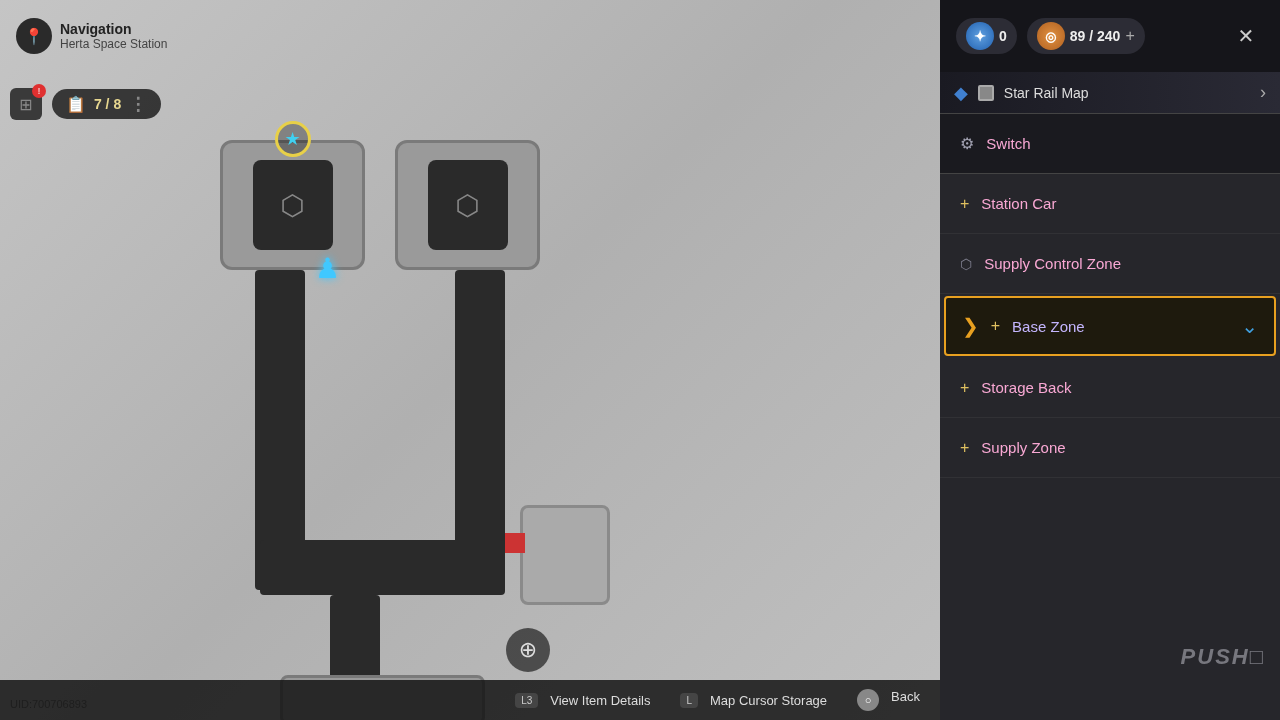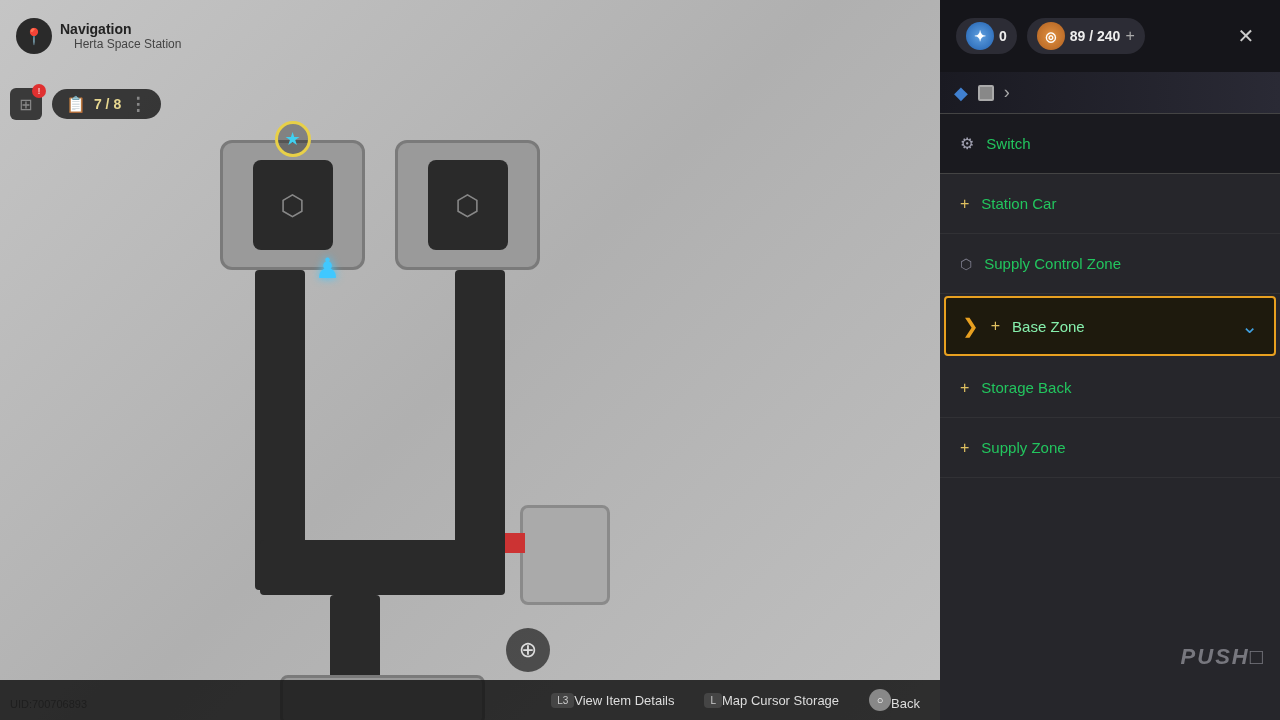--- a/index.html
+++ b/index.html
@@ -39,21 +39,20 @@
       font-size: 16px;
     }
     .nav-title {
       font-size: 14px;
       font-weight: bold;
       color: #222;
     }
     .nav-subtitle {
       font-size: 12px;
       color: #444;
-      margin-left: 14px;
     }
     .inv-icon-group {
       display: flex;
       align-items: center;
       gap: 4px;
     }
     .inv-icon {
       width: 32px; height: 32px;
       background: #3a3a3a;
       border-radius: 6px;
@@ -273,21 +272,21 @@
       position: absolute;
       bottom: 0; left: 0; right: 0;
       height: 40px;
       background: rgba(20,20,20,0.85);
       display: flex; align-items: center;
       padding: 0 20px;
       gap: 30px;
       justify-content: flex-end;
     }
     .hud-item {
-      display: flex; align-items: flex-end; gap: 0;
+      display: flex; align-items: flex-start; gap: 12px;
       color: #ddd;
       font-size: 13px;
     }
     .hud-btn {
       width: 22px; height: 22px;
       border-radius: 50%;
       background: #555;
       display: flex; align-items: center; justify-content: center;
       color: white;
       font-size: 11px;
@@ -414,26 +413,26 @@
     .zone-bullet {
       color: #e0c060;
       font-size: 16px;
       flex-shrink: 0;
     }
     .zone-bullet.arrow {
       color: #e8a020;
       font-size: 20px;
     }
     .zone-name {
-      color: #22c55e;
+      color: #f9a8d4;
       font-size: 15px;
       font-weight: 500;
     }
     .zone-name.active {
-      color: #86efac;
+      color: #c4b5fd;
       text-align: center;
     }
     .zone-chevron {
       margin-left: auto;
       color: #40a0e0;
       font-size: 20px;
     }
     
     .push-logo {
       position: absolute;
@@ -553,20 +552,21 @@
         <span class="currency-val">89 / 240</span>
         <span class="currency-plus">+</span>
       </div>
     </div>
     <div class="close-btn">✕</div>
   </div>
 
   <div class="star-rail-btn">
     <div style="color:#4080d0; font-size:18px;">◆</div>
     <div class="star-rail-square"></div>
+    <span class="star-rail-label">Star Rail Map</span>
     <span class="star-rail-arrow">›</span>
   </div>
 
   <div class="zone-list">
 
     <div class="zone-item header-item">
       <span style="color:#a0a0b0; font-size:16px;">⚙</span>
       <span class="zone-name">Switch</span>
     </div>
 

